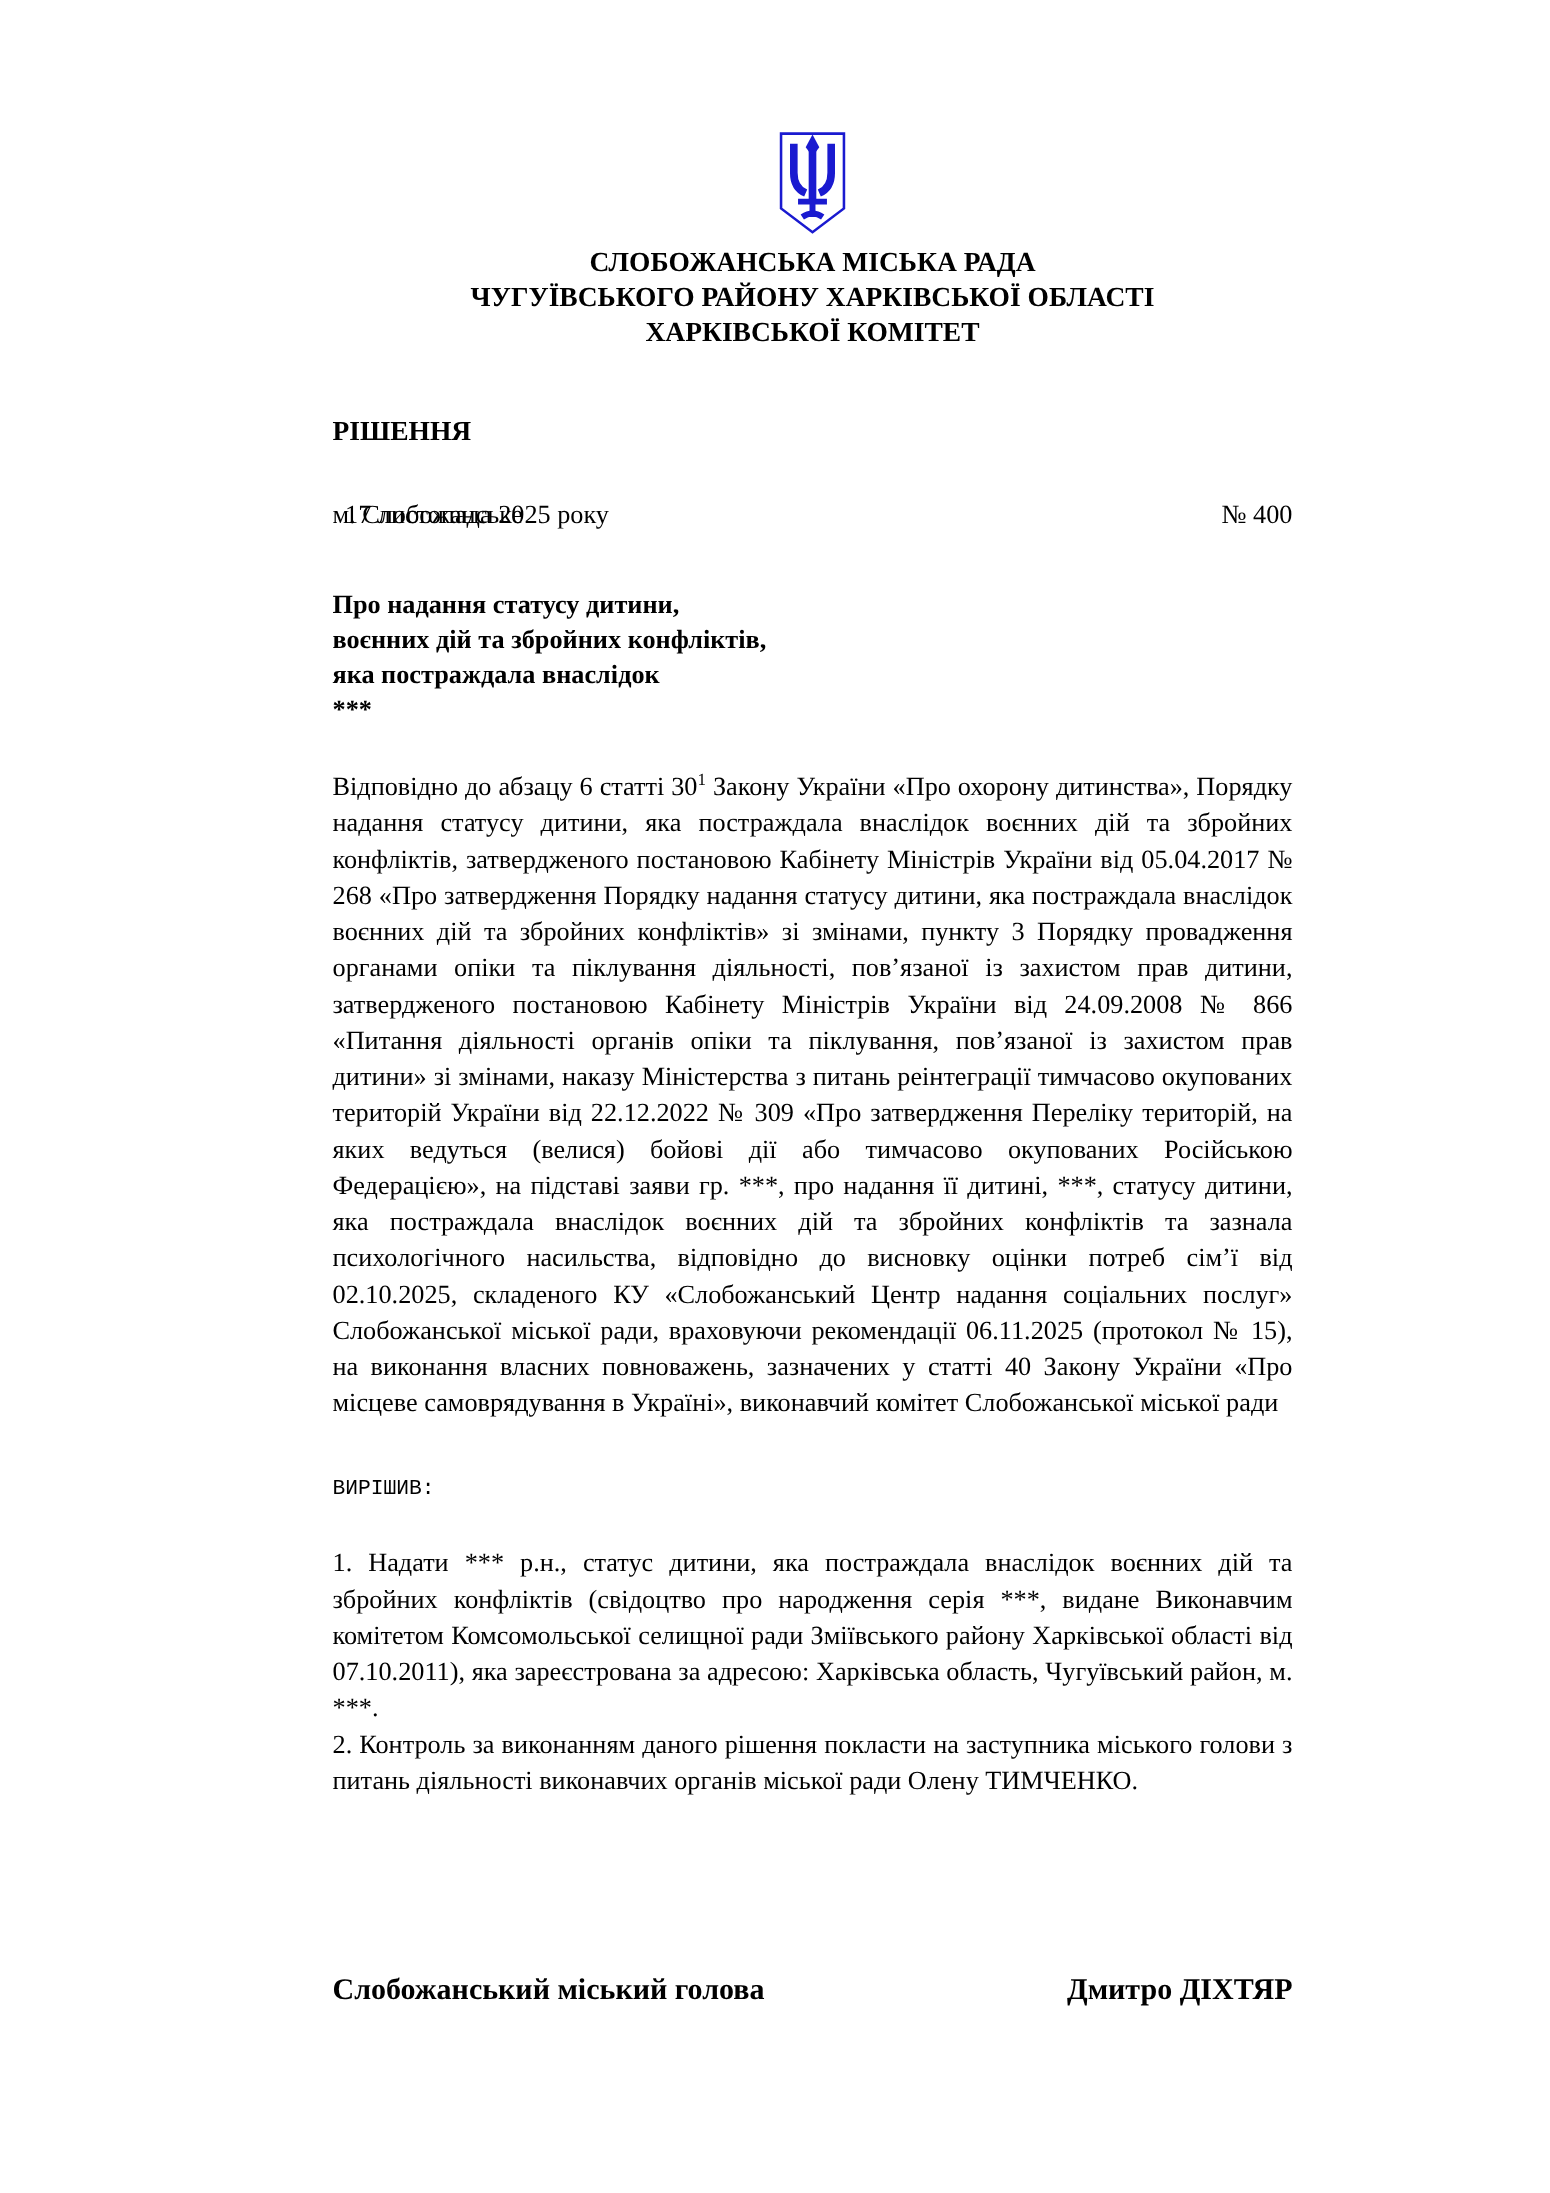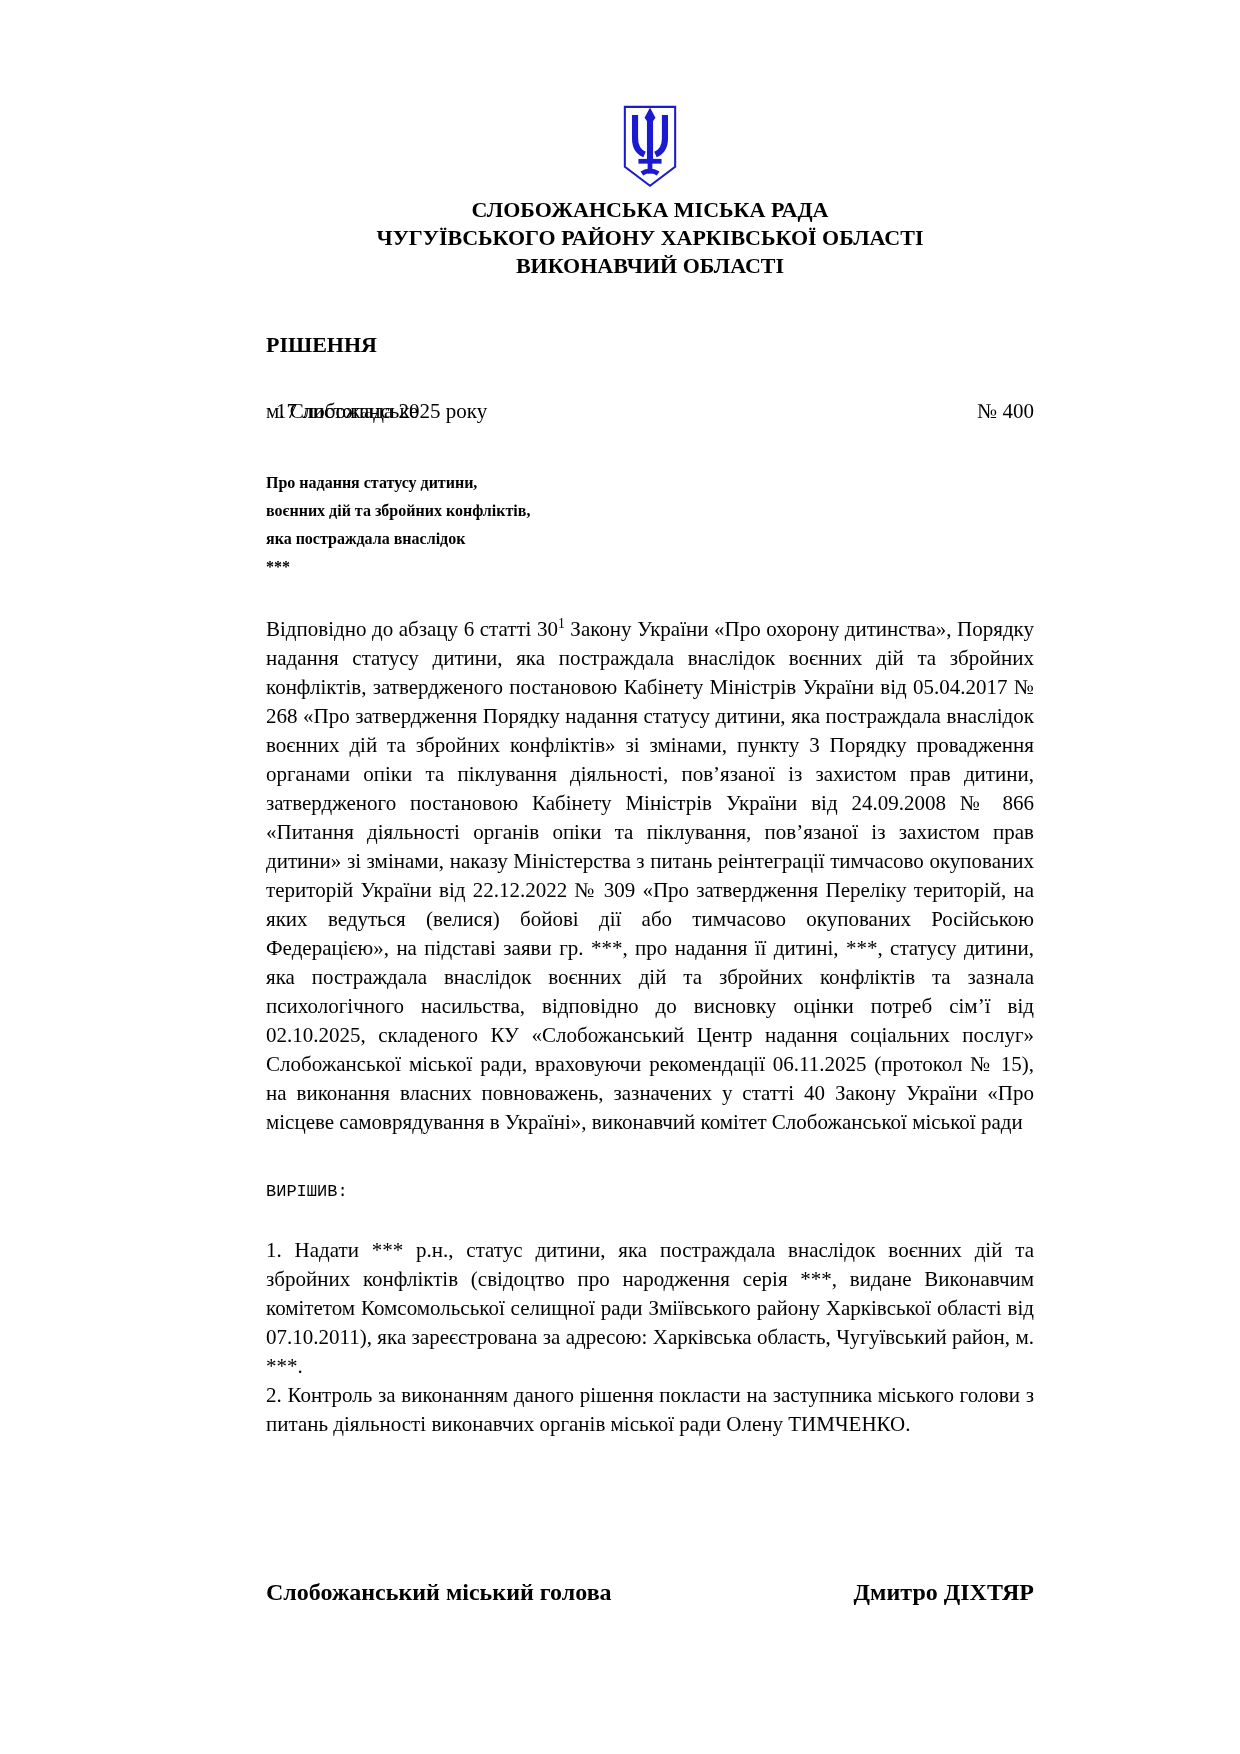--- a/index.html
+++ b/index.html
@@ -35,21 +35,21 @@
     font-size: 21px;
     line-height: 27px;
     height: 27px;
   }
   .meta-date { position: absolute; left: 10px; top: 0; }
   .meta-place { position: absolute; left: 0; right: 0; top: 0; }
   .meta-number { position: absolute; right: 0; top: 0; }
   .subject {
     margin-top: 44px;
     font-weight: bold;
-    font-size: 16px;
+    font-size: 21px;
     line-height: 28px;
     max-width: 560px;
   }
   .body-par {
     margin-top: 34px;
     font-size: 21px;
     line-height: 29px;
     text-align: justify;
   }
   .body-par sup { font-size: 0.65em; line-height: 0; }
@@ -97,21 +97,21 @@
         <path d="M33 84 H67"></path>
         <path d="M50 82 V102"></path>
         <path d="M38 102 Q50 94 62 102"></path>
       </g>
     </svg>
   </div>
 
   <div class="org-header">
     <div>СЛОБОЖАНСЬКА МІСЬКА РАДА</div>
     <div>ЧУГУЇВСЬКОГО РАЙОНУ ХАРКІВСЬКОЇ ОБЛАСТІ</div>
-    <div>ВИКОНАВЧИЙ ОБЛАСТІ</div>
+    <div>ХАРКІВСЬКОЇ КОМІТЕТ</div>
   </div>
 
   <div class="doc-type">РІШЕННЯ</div>
 
   <div class="meta-row">
     <span class="meta-date">17 листопада 2025 року</span>
     <span class="meta-place">м. Слобожанське</span>
     <span class="meta-number">№ 400</span>
   </div>
 

